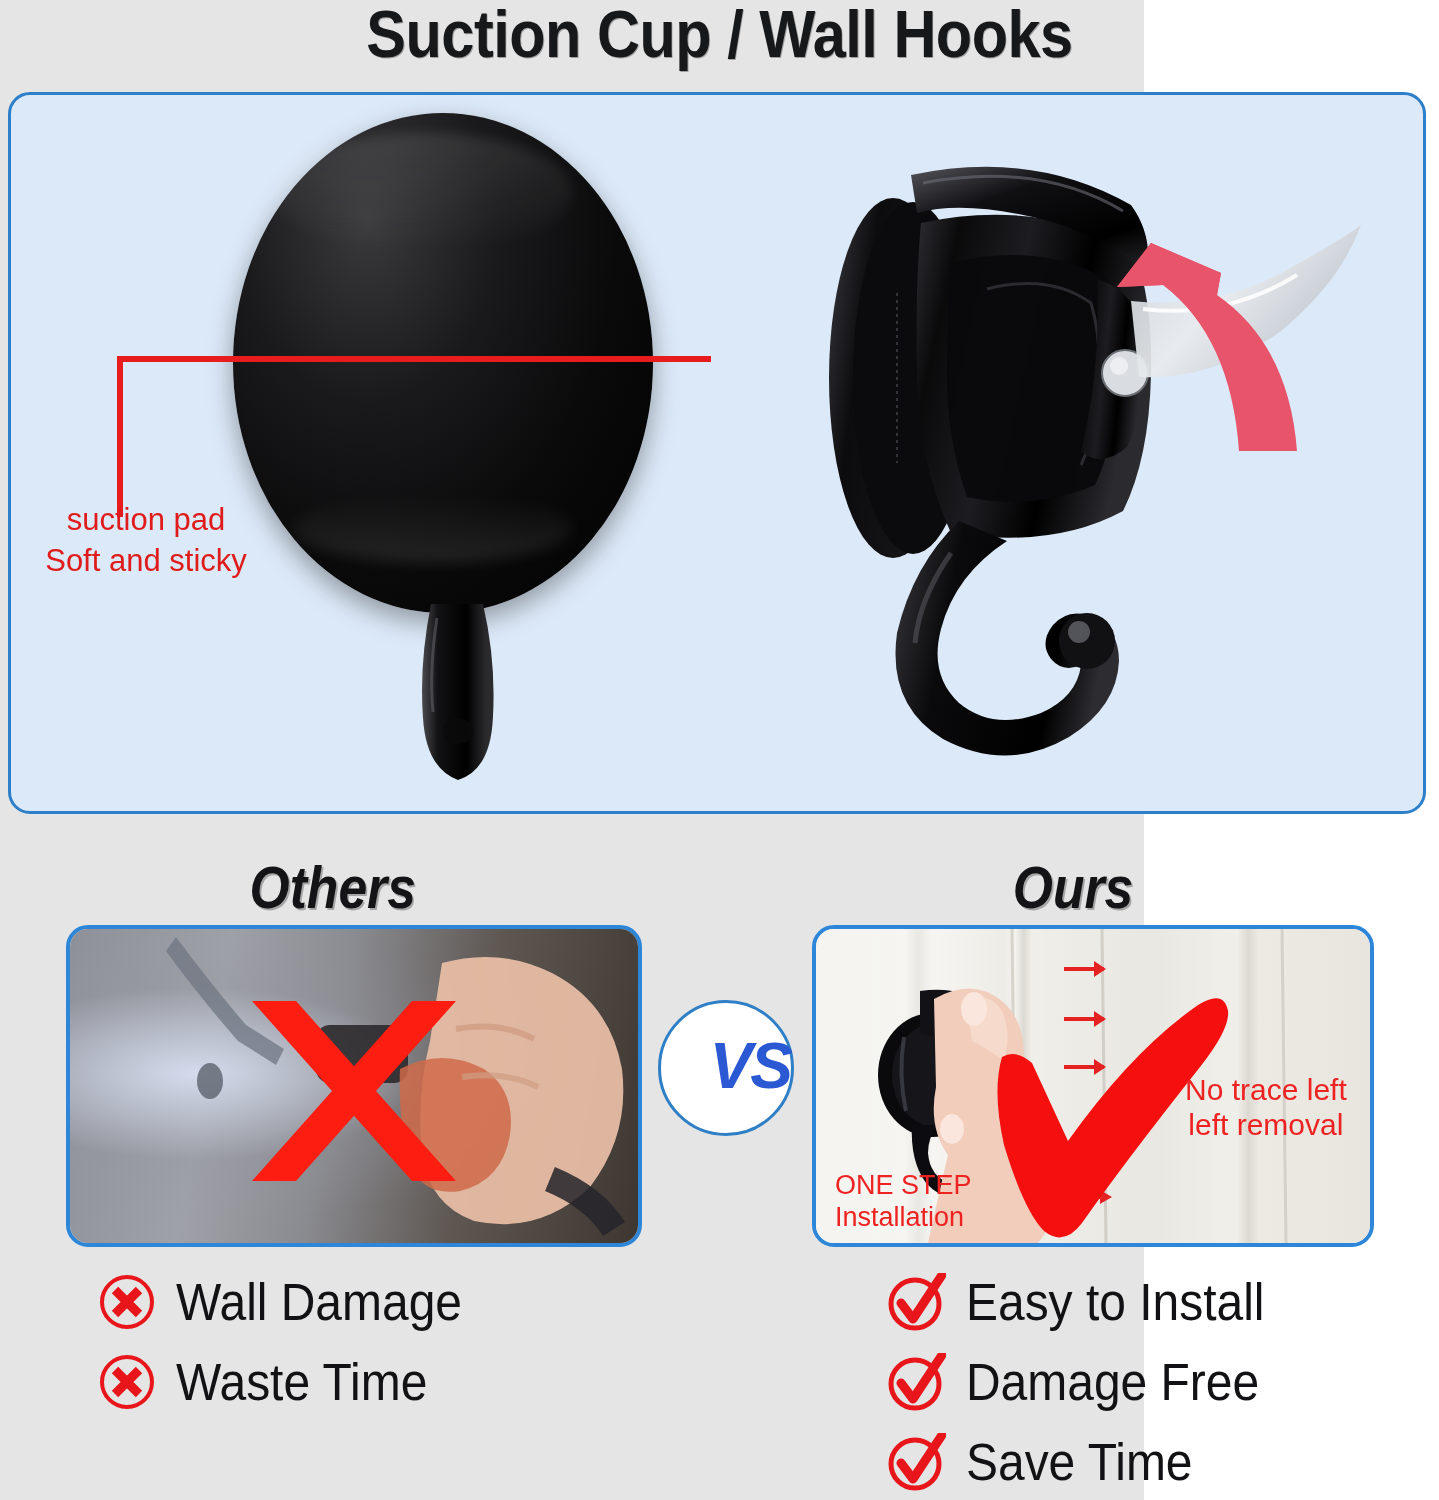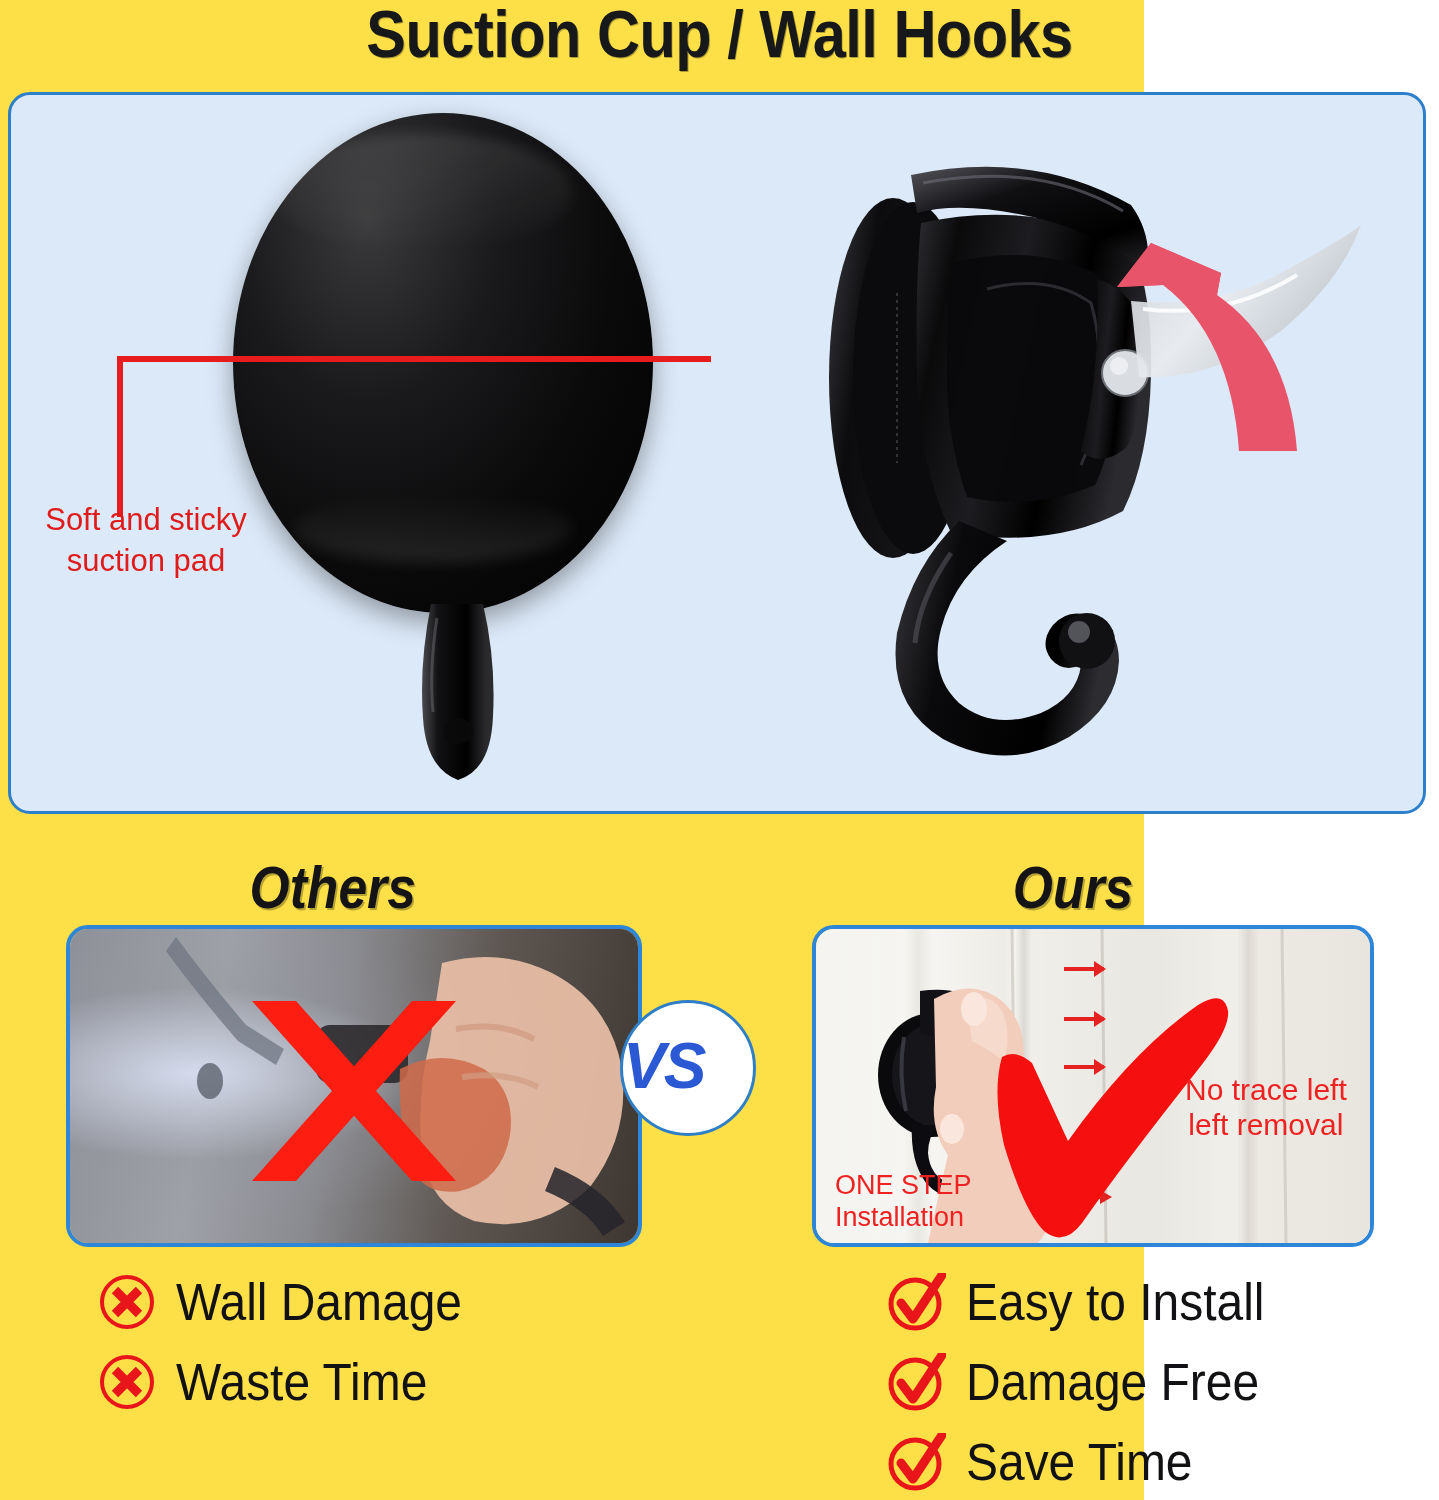--- a/index.html
+++ b/index.html
@@ -3,21 +3,21 @@
 <meta charset="utf-8">
 <style>
   * { box-sizing: border-box; margin: 0; padding: 0; }
   html, body {
     width: 1439px;
     height: 1500px;
     background: #ffffff;
     font-family: "Liberation Sans", sans-serif;
     overflow: hidden;
   }
-  #root { position: relative; width: 1144px; height: 1500px; background: #fde047; }
+  #root { position: relative; width: 1144px; height: 1500px; background: #e5e5e5; }
 
   
   .title {
     position: absolute;
     top: -4px; left: 0; width: 1439px;
     text-align: center;
     font-family: "Liberation Sans", sans-serif;
     font-weight: bold;
     font-size: 66px;
     letter-spacing: -0.5px;
@@ -124,26 +124,26 @@
         #e9e7e1 60%, #f0efe9 76%, #ddd9d2 78%, #eceae3 80%,
         #e7e5de 100%);
   }
   .bg-ours::after {
     content: ""; position: absolute; inset: 0;
     background: linear-gradient(90deg, rgba(255,255,255,0.35) 0%, rgba(255,255,255,0.0) 45%);
   }
 
   .vs-badge {
     position: absolute;
-    left: 620px; top: 1000px;
+    left: 658px; top: 1000px;
     width: 136px; height: 136px;
     border: 3px solid #2f7fc6;
     border-radius: 50%;
     background: #ffffff;
-    display: flex; align-items: center; justify-content: flex-start;
+    display: flex; align-items: center; justify-content: flex-end;
   }
   .vs-badge span {
     font-family: "Liberation Sans", sans-serif;
     font-weight: bold; font-style: italic;
     font-size: 64px; color: #2b59d4;
     letter-spacing: -2px;
     transform: translateY(-2px);
   }
 
   
@@ -199,22 +199,22 @@
         <ellipse cx="41" cy="131" rx="15" ry="13" fill="#0b0b0c" opacity="0.85"></ellipse>
         <path d="M20 18 Q12 70 16 112" stroke="#6a6a70" stroke-width="3" fill="none" opacity="0.5"></path>
       </svg>
     </div>
 
     <svg class="leader" viewBox="0 0 1418 722">
       <polyline points="109,422 109,264 330,264" fill="none" stroke="#e81c1c" stroke-width="6"></polyline>
       <line x1="330" y1="264" x2="700" y2="264" stroke="#e81c1c" stroke-width="6"></line>
     </svg>
     <div class="callout-text">
+      <div>suction pad</div>
       <div>Soft and sticky</div>
-      <div>suction pad</div>
     </div>
 
     <div class="side-wrap">
       <svg viewBox="0 0 570 690" width="570" height="690">
         <defs>
           <linearGradient id="bodyG" x1="0" y1="0" x2="1" y2="0.3">
             <stop offset="0" stop-color="#2e2e33"></stop>
             <stop offset="0.18" stop-color="#0a0a0b"></stop>
             <stop offset="0.46" stop-color="#1d1d21"></stop>
             <stop offset="0.72" stop-color="#000000"></stop>

